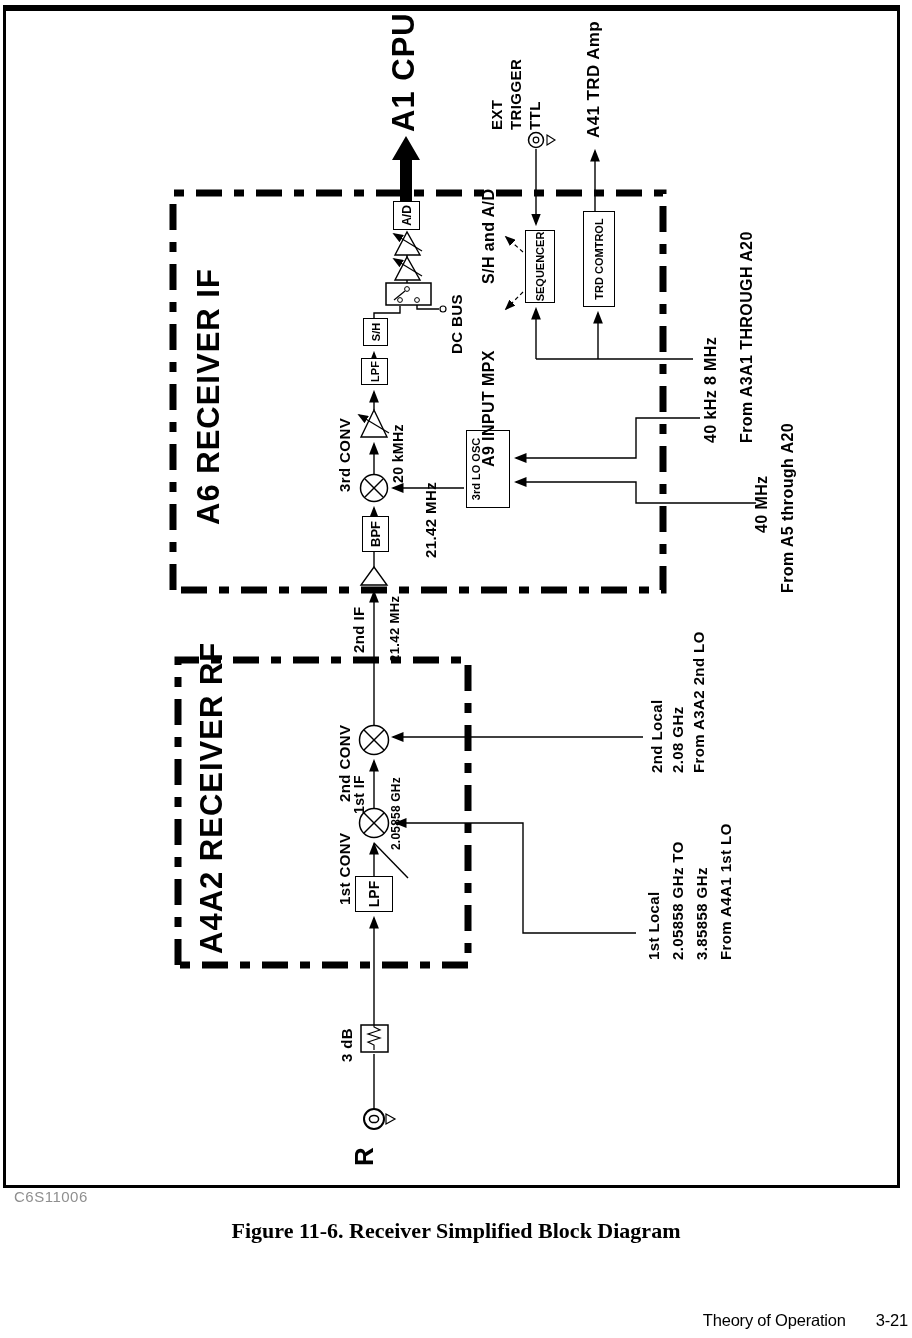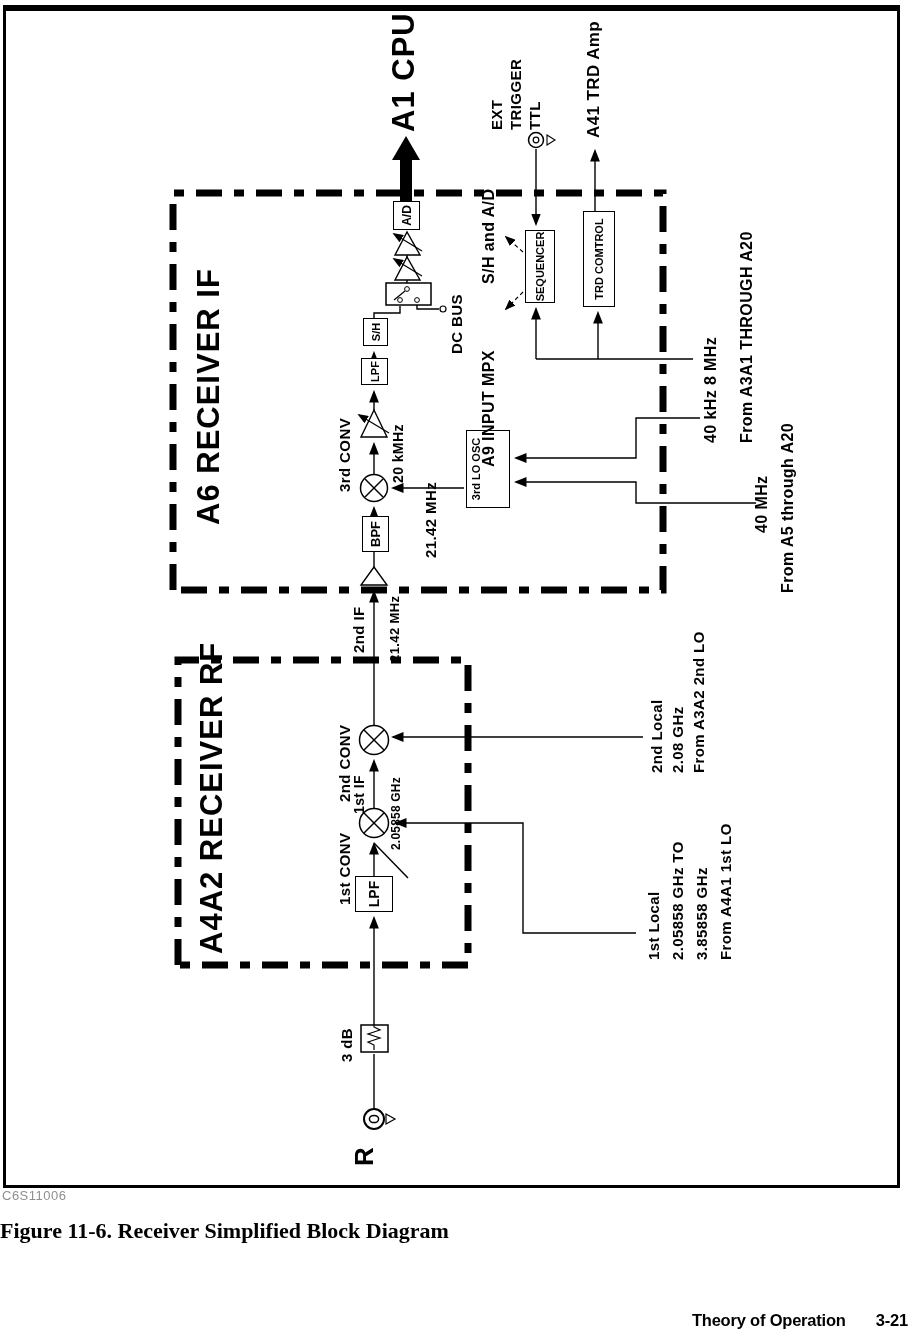--- a/index.html
+++ b/index.html
@@ -9,25 +9,25 @@
          border:3px solid #000;border-top-width:6px;}
   #land{position:absolute;left:-137px;top:140px;width:1180px;height:900px;
         transform:rotate(-90deg);}
   #land svg{position:absolute;left:0;top:0;}
   .lb{position:absolute;font-weight:bold;font-size:15px;line-height:1.05;
       white-space:nowrap;letter-spacing:.4px;}
   .big{font-size:31px;letter-spacing:1px;}
   .box{position:absolute;border:1.5px solid #000;background:#fff;display:flex;
        align-items:center;justify-content:center;font-weight:bold;text-align:center;}
   .stack div{margin:0;}
-  #caption{position:absolute;left:0;top:1218px;width:912px;text-align:left;
+  #caption{position:absolute;left:0;top:1218px;width:912px;text-align:center;
            font-family:"Liberation Serif",serif;font-weight:bold;font-size:22px;}
-  #photoid{position:absolute;left:2px;top:1188px;font-size:13px;color:#8f8f8f;
+  #photoid{position:absolute;left:14px;top:1188px;font-size:15px;color:#8f8f8f;
            letter-spacing:.5px;}
-  #footer{position:absolute;right:4px;top:1311px;font-weight:bold;font-size:16.5px;
+  #footer{position:absolute;right:4px;top:1311px;font-weight:normal;font-size:16.5px;
           display:flex;gap:30px;letter-spacing:-0.2px;}
 </style>
 </head>
 <body>
 
 <div id="page">
 
   <div id="frame"></div>
 
   <div id="land">

